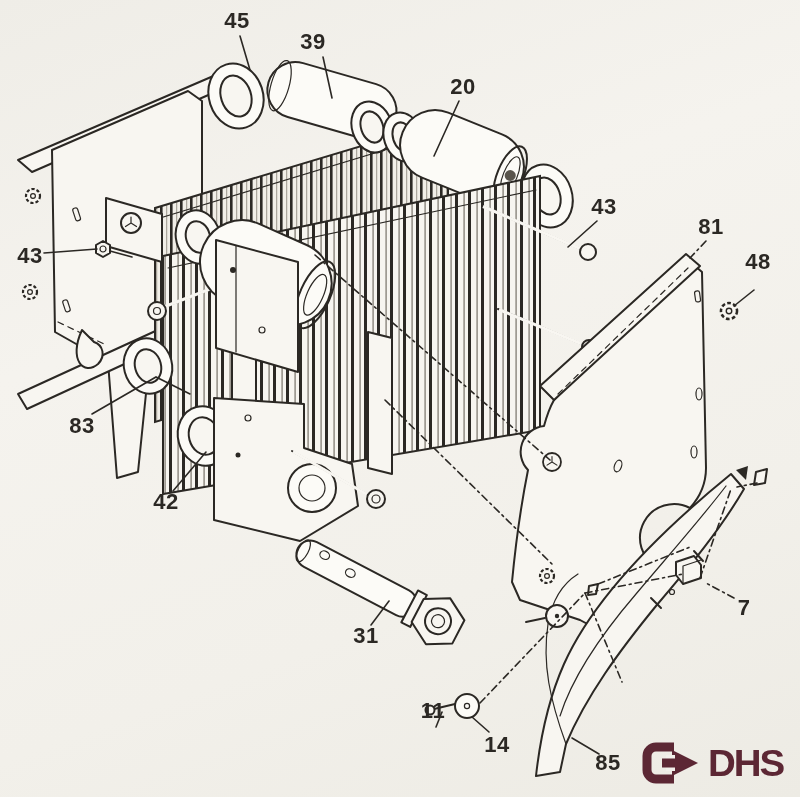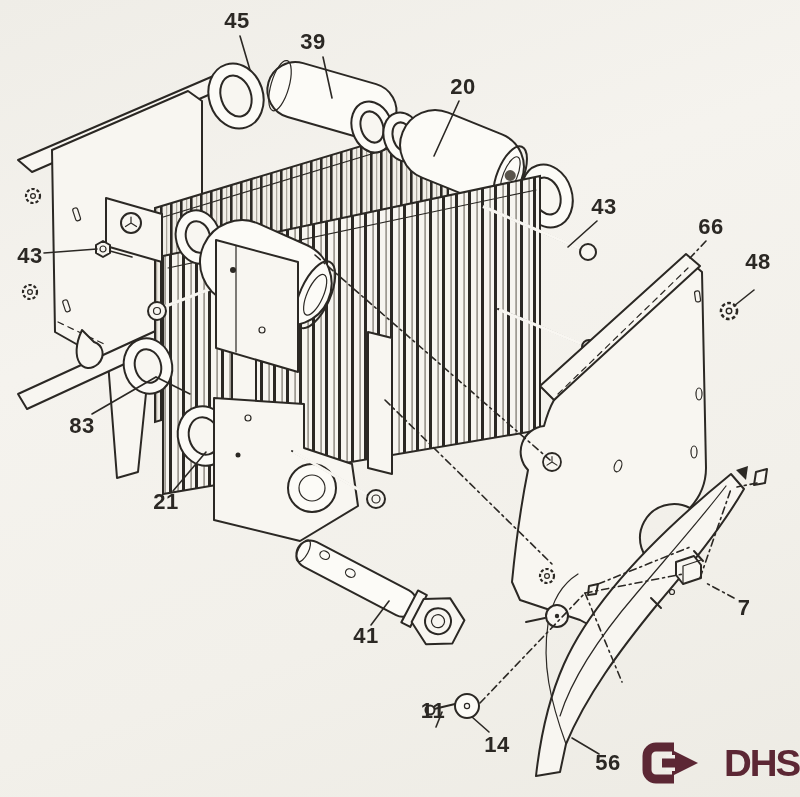--- a/index.html
+++ b/index.html
@@ -22,21 +22,21 @@
   .mid{fill:#59544c;stroke:none;}
   .lead{fill:none;stroke:var(--ink);stroke-width:1.6;stroke-linecap:round;}
   .dashdot{stroke-dasharray:7 4 2 4;}
   .dashes{stroke-dasharray:6 5;}
   .clip{fill:#f8f6f1;stroke:var(--ink);stroke-width:2.2;stroke-dasharray:3.2 2;}
 
   .callout{position:absolute;transform:translate(-50%,-50%);
            font-weight:700;font-size:22px;letter-spacing:0.5px;color:var(--ink);
            font-family:"Liberation Sans",sans-serif;white-space:nowrap;}
 
-  .logo{position:absolute;left:642px;top:742px;display:flex;align-items:center;gap:20px;}
+  .logo{position:absolute;left:642px;top:742px;display:flex;align-items:center;gap:4px;}
   .logo-text{font-weight:700;font-size:37px;line-height:1;color:var(--logo);
              letter-spacing:-2px;transform:scaleX(1.04);transform-origin:left center;
              font-family:"Liberation Sans",sans-serif;}
 </style>
 </head>
 <body>
 
 <div class="page">
 
   <svg class="art" viewBox="0 0 800 797">
@@ -300,29 +300,29 @@
       <path d="M489,732 L472,717" class="lead"></path>
       <path d="M599,754 L572,738" class="lead"></path>
       <path d="M734,598 L704,582" class="lead dashdot"></path>
     </g>
   </svg>
 
   <div class="callout" style="left:237px;top:21px">45</div>
   <div class="callout" style="left:313px;top:42px">39</div>
   <div class="callout" style="left:463px;top:87px">20</div>
   <div class="callout" style="left:604px;top:207px">43</div>
-  <div class="callout" style="left:711px;top:227px">66</div>
+  <div class="callout" style="left:711px;top:227px">81</div>
   <div class="callout" style="left:758px;top:262px">48</div>
   <div class="callout" style="left:30px;top:256px">43</div>
   <div class="callout" style="left:82px;top:426px">83</div>
-  <div class="callout" style="left:166px;top:502px">21</div>
-  <div class="callout" style="left:366px;top:636px">41</div>
+  <div class="callout" style="left:166px;top:502px">42</div>
+  <div class="callout" style="left:366px;top:636px">31</div>
   <div class="callout" style="left:433px;top:711px">11</div>
   <div class="callout" style="left:497px;top:745px">14</div>
-  <div class="callout" style="left:608px;top:763px">56</div>
+  <div class="callout" style="left:608px;top:763px">85</div>
   <div class="callout" style="left:744px;top:608px">7</div>
 
   <div class="logo">
     <svg width="62" height="42" viewBox="0 0 62 42">
       <path d="M32,5 L14,5 A9,9 0 0 0 5,14 L5,28 A9,9 0 0 0 14,37 L32,37" fill="none" stroke="var(--logo)" stroke-width="9"></path>
       <polygon points="30,8 56,21 30,34" fill="var(--logo)"></polygon>
       <polygon points="33,13 33,29 24,29 24,13" fill="#f2f0eb"></polygon>
       <polygon points="35,11 52,21 35,31" fill="var(--logo)"></polygon>
       <rect x="20" y="16.5" width="16" height="9" fill="var(--logo)"></rect>
     </svg>

